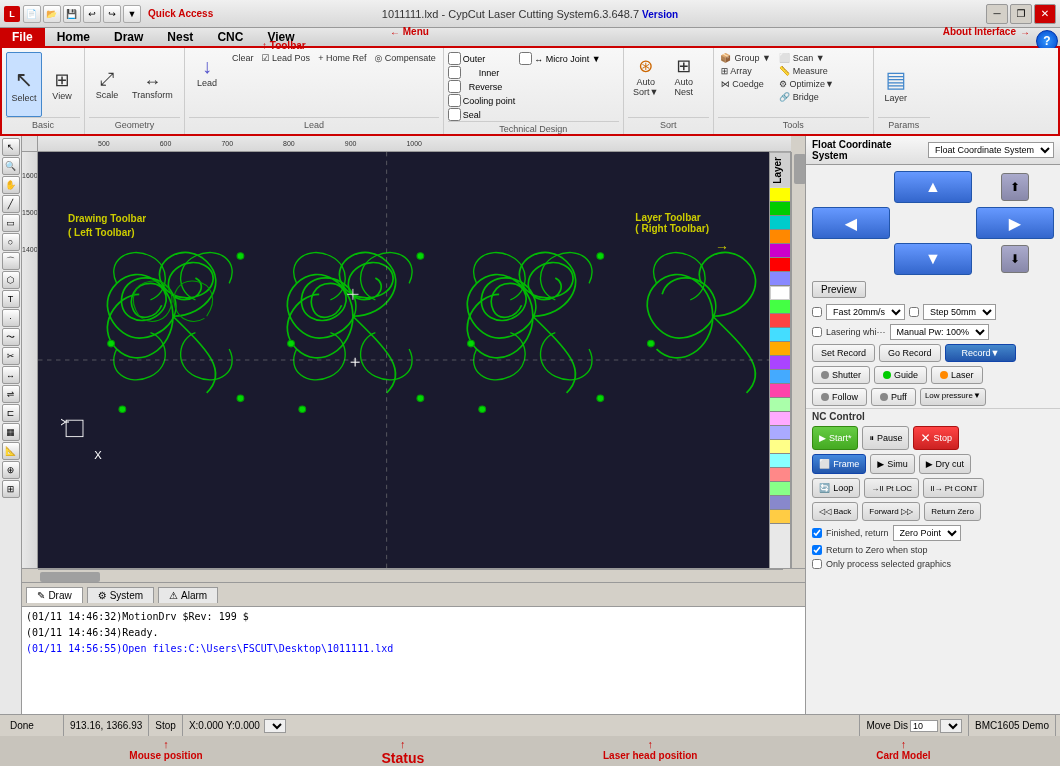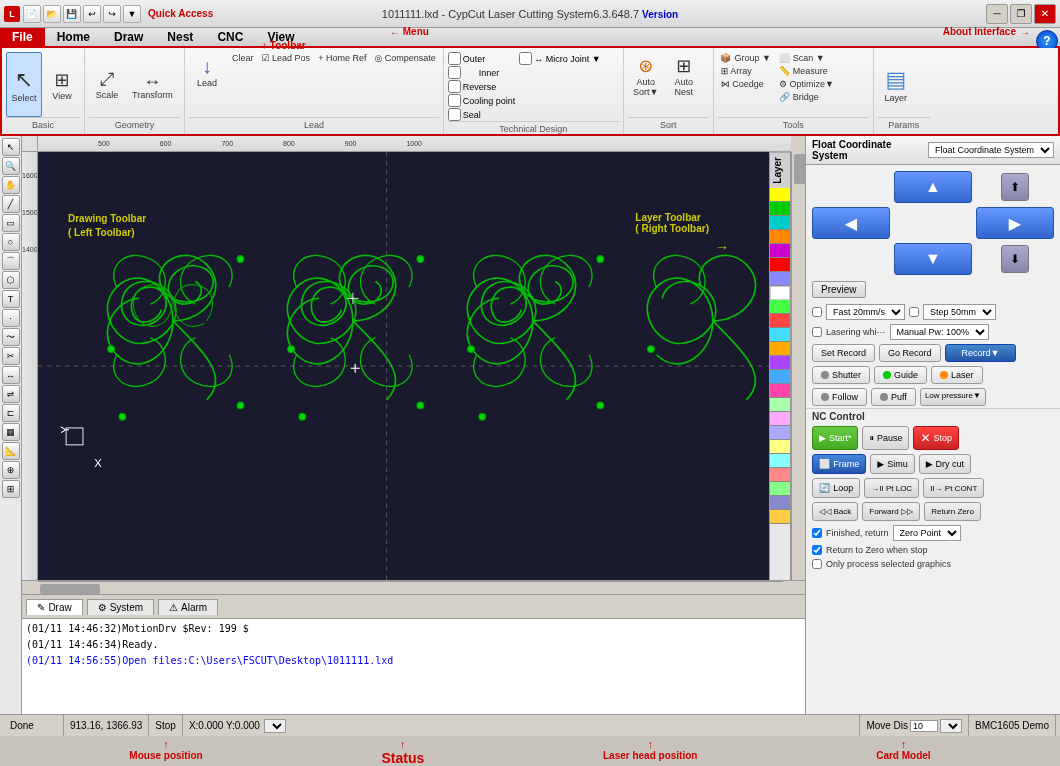--- a/index.html
+++ b/index.html
@@ -66,21 +66,21 @@
     .nc-btn.green { background: linear-gradient(to bottom, #66cc44, #44aa22); color: white; border-color: #338811; }
     .nc-btn.red { background: linear-gradient(to bottom, #ff4444, #cc2222); color: white; border-color: #aa1111; }
     .nc-btn.blue { background: linear-gradient(to bottom, #4488dd, #2255aa); color: white; border-color: #1144aa; }
     
     
     .canvas-tabs { height: 24px; background: #d4d0c8; display: flex; align-items: center; border-top: 1px solid #999; }
     .tab-item { padding: 2px 10px; border: 1px solid #999; border-bottom: none; background: #e8e8e8; font-size: 10px; cursor: pointer; margin-left: 4px; display: flex; align-items: center; gap: 3px; }
     .tab-item.active { background: white; }
     
     
-    .console-area { height: 96px; background: white; border-top: 1px solid #999; padding: 2px 4px; overflow: hidden; font-family: monospace; font-size: 10px; }
+    .console-area { height: 108px; background: white; border-top: 1px solid #999; padding: 2px 4px; overflow: hidden; font-family: monospace; font-size: 10px; }
     .console-line { line-height: 16px; }
     .console-line.blue { color: blue; }
     
     
     .status-bar { height: 22px; background: #d4d0c8; border-top: 1px solid #999; display: flex; align-items: center; padding: 0 4px; gap: 0; font-size: 10px; }
     .status-item { padding: 0 6px; border-right: 1px solid #999; height: 100%; display: flex; align-items: center; }
     .status-item:first-child { min-width: 60px; }
 
     .scrollbar-v { width: 14px; background: #d4d0c8; border-left: 1px solid #999; }
     .scrollbar-h { height: 14px; background: #d4d0c8; border-top: 1px solid #999; }
@@ -197,21 +197,21 @@
     <div style="display:flex; gap:4px; flex:1;">
       <div style="display:flex; flex-direction:column; gap:1px; font-size:9px;">
         <div style="display:flex; align-items:center; gap:2px;">
             <input type="checkbox" style="">
             <span>Outer</span>
           </div>
         <div style="display:flex; align-items:center; gap:18px;">
             <input type="checkbox" style="">
             <span>Inner</span>
           </div>
-        <div style="display:flex; align-items:center; gap:2px;">
+        <div style="display:flex; align-items:center; gap:8px;">
             <input type="checkbox" style="">
             <span>Reverse</span>
           </div>
         <div style="display:flex; align-items:center; gap:2px;">
             <input type="checkbox" style="">
             <span>Cooling point</span>
           </div>
         <div style="display:flex; align-items:center; gap:2px;">
             <input type="checkbox" style="">
             <span>Seal</span>

